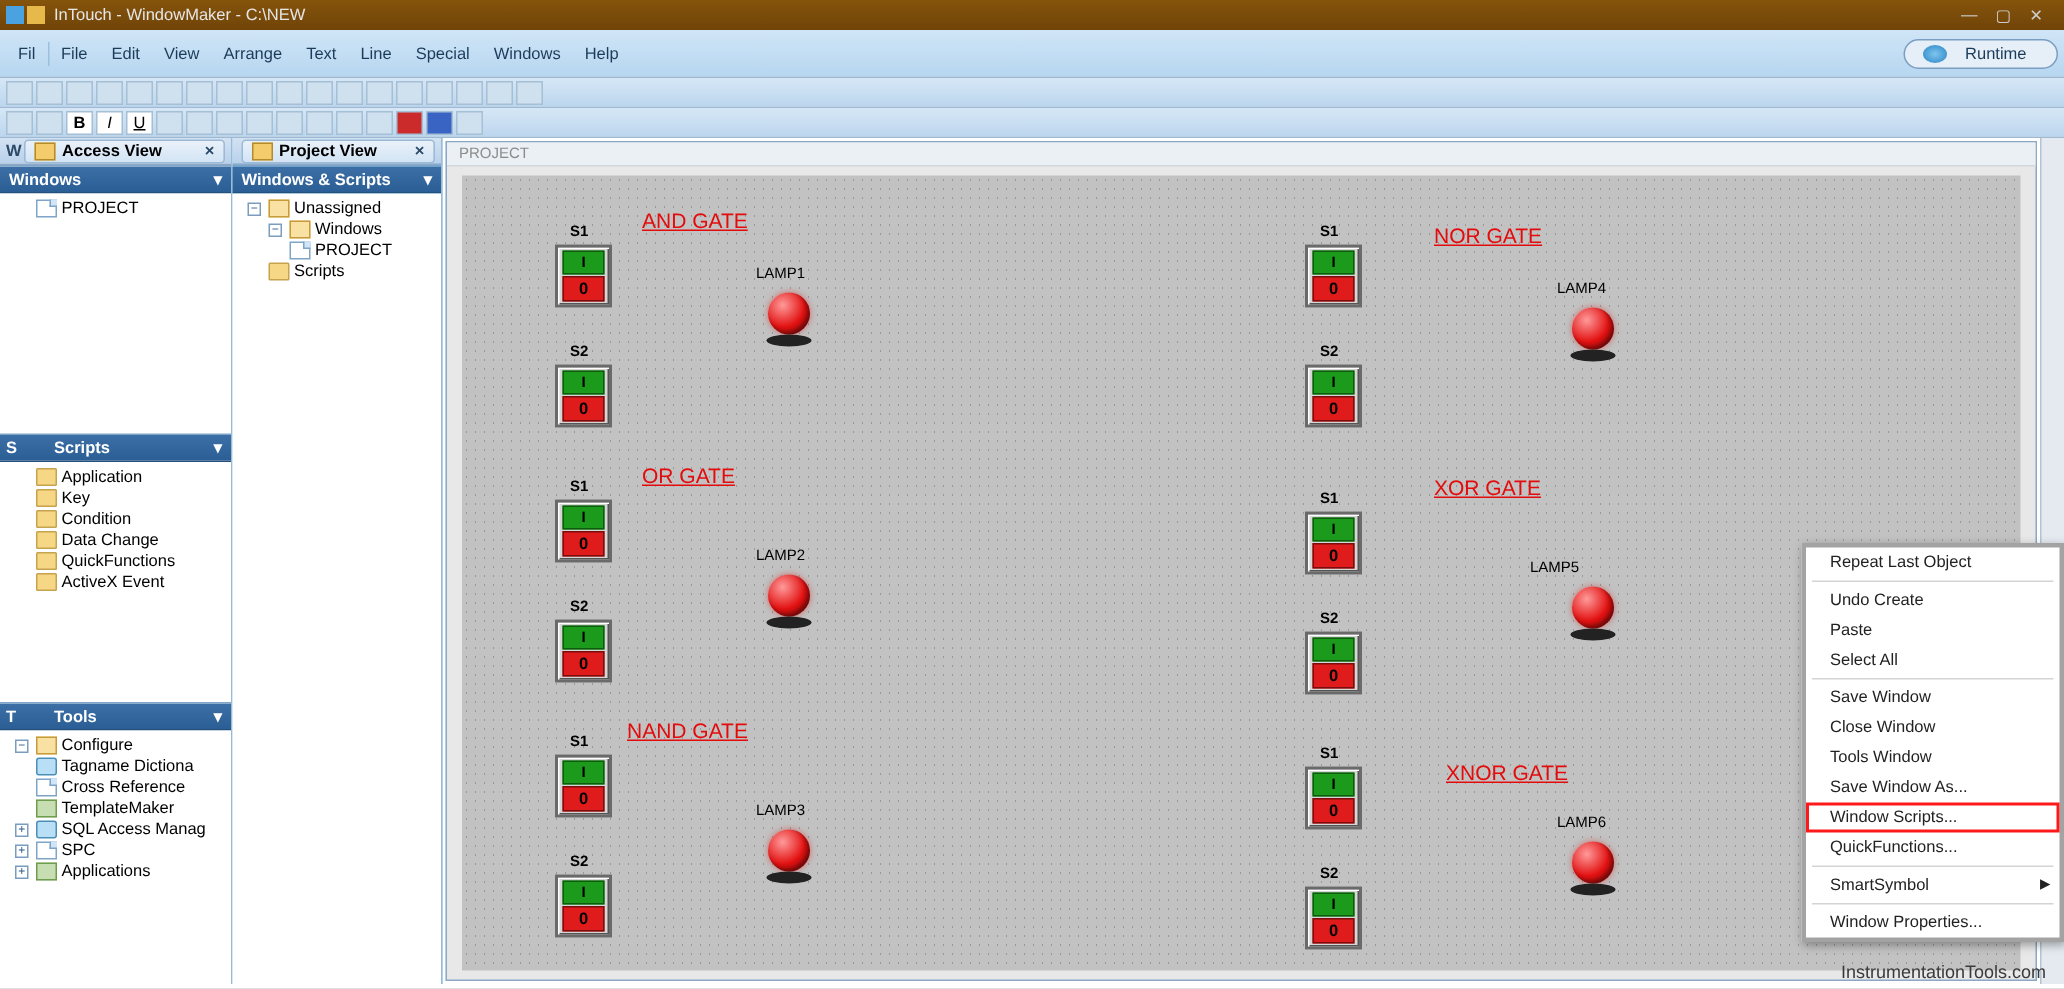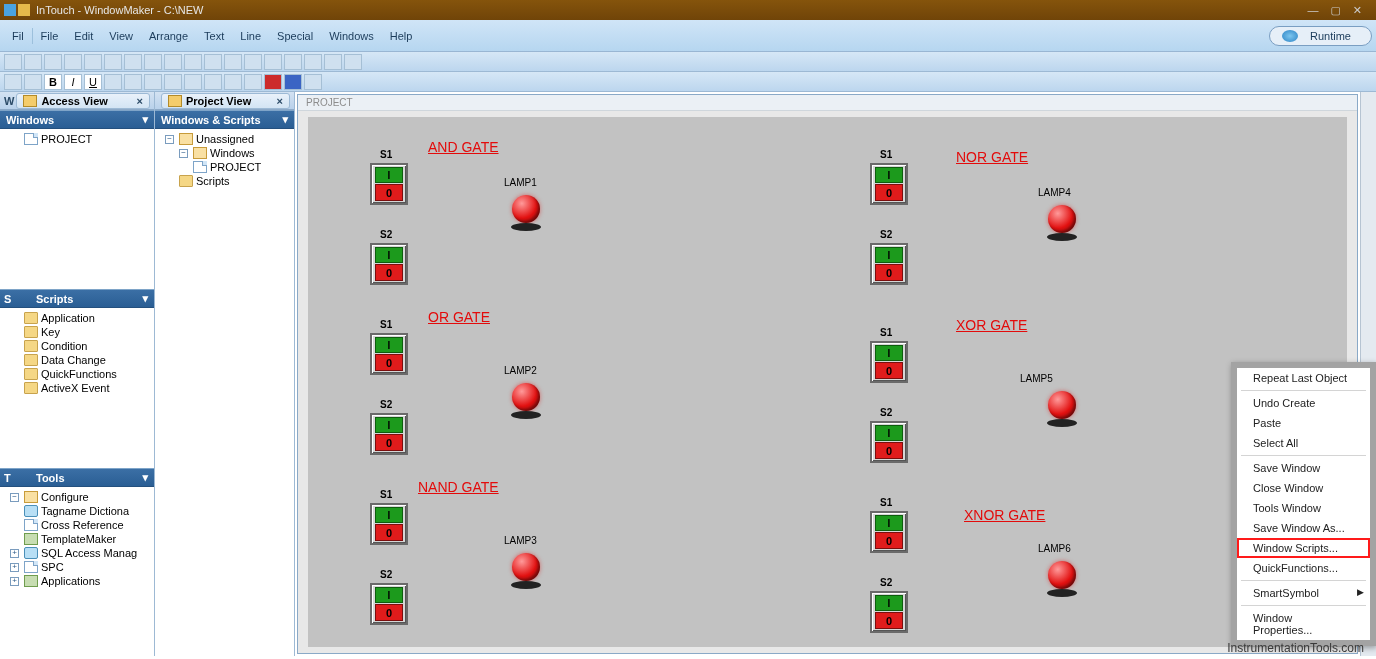--- a/index.html
+++ b/index.html
@@ -59,21 +59,21 @@
     .lamp-label { position:absolute; color:#000; font-weight:normal; font-size:10px; }
 
     .switch { position:absolute; width:38px; height:42px; background:#d6d6d6; border:2px solid #6a6a6a; box-shadow:inset 1px 1px 0 #fff, inset -1px -1px 0 #555; }
     .switch .top { position:absolute; top:2px; left:3px; right:3px; height:16px; background:#1c9a1c; text-align:center; color:#000; font-weight:bold; font-size:10px; line-height:16px; border:1px solid #0d5d0d; }
     .switch .bot { position:absolute; bottom:2px; left:3px; right:3px; height:17px; background:#e01b1b; text-align:center; color:#000; font-weight:bold; font-size:11px; line-height:17px; border:1px solid #7a0d0d; }
 
     .lamp { position:absolute; width:36px; height:36px; }
     .lamp .bulb { width:28px; height:28px; background:radial-gradient(circle at 35% 30%, #ff9a9a, #e21111 55%, #8a0a0a); border-radius:50%; position:absolute; top:0; left:4px; box-shadow:inset -2px -2px 3px rgba(0,0,0,.4), 0 0 4px rgba(226,17,17,.5); }
     .lamp .base { width:30px; height:8px; background:#222; border-radius:50%; position:absolute; bottom:0; left:3px; }
 
-    .context-menu { position:absolute; right:0; top:362px; width:145px; background:#fff; border:6px solid #a3a3a3; box-shadow:1px 2px 6px rgba(0,0,0,.35); z-index:50; }
+    .context-menu { position:absolute; right:0; top:362px; width:175px; background:#fff; border:3px solid #a3a3a3; box-shadow:1px 2px 6px rgba(0,0,0,.35); z-index:50; }
     .context-menu .mi { padding:4px 16px; color:#222; cursor:default; position:relative; }
     .context-menu .sep { height:1px; background:#d4d4d4; margin:2px 4px; }
     .context-menu .mi.hl { border:2px solid #ff1a1a; padding:2px 14px; }
     .context-menu .mi .sub { position:absolute; right:6px; top:4px; font-size:9px; }
 
     .watermark { position:absolute; right:12px; bottom:4px; color:#3a3a3a; font-size:12px; z-index:60; background:rgba(255,255,255,.0); }
   </style>
 </head>
 <body>
 

